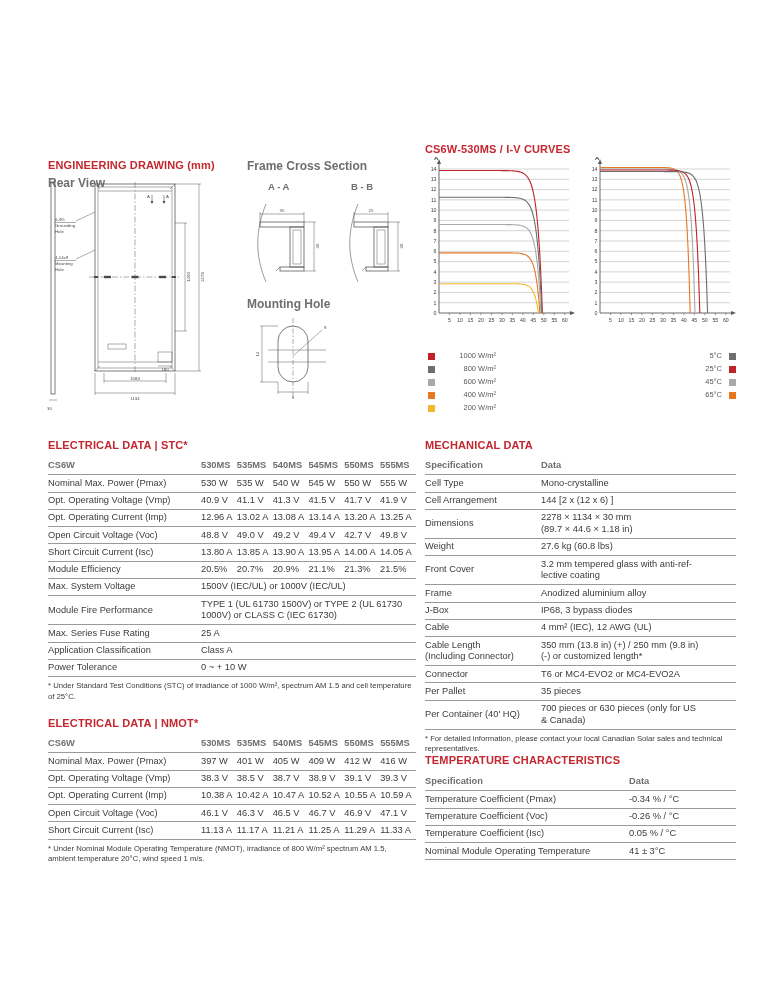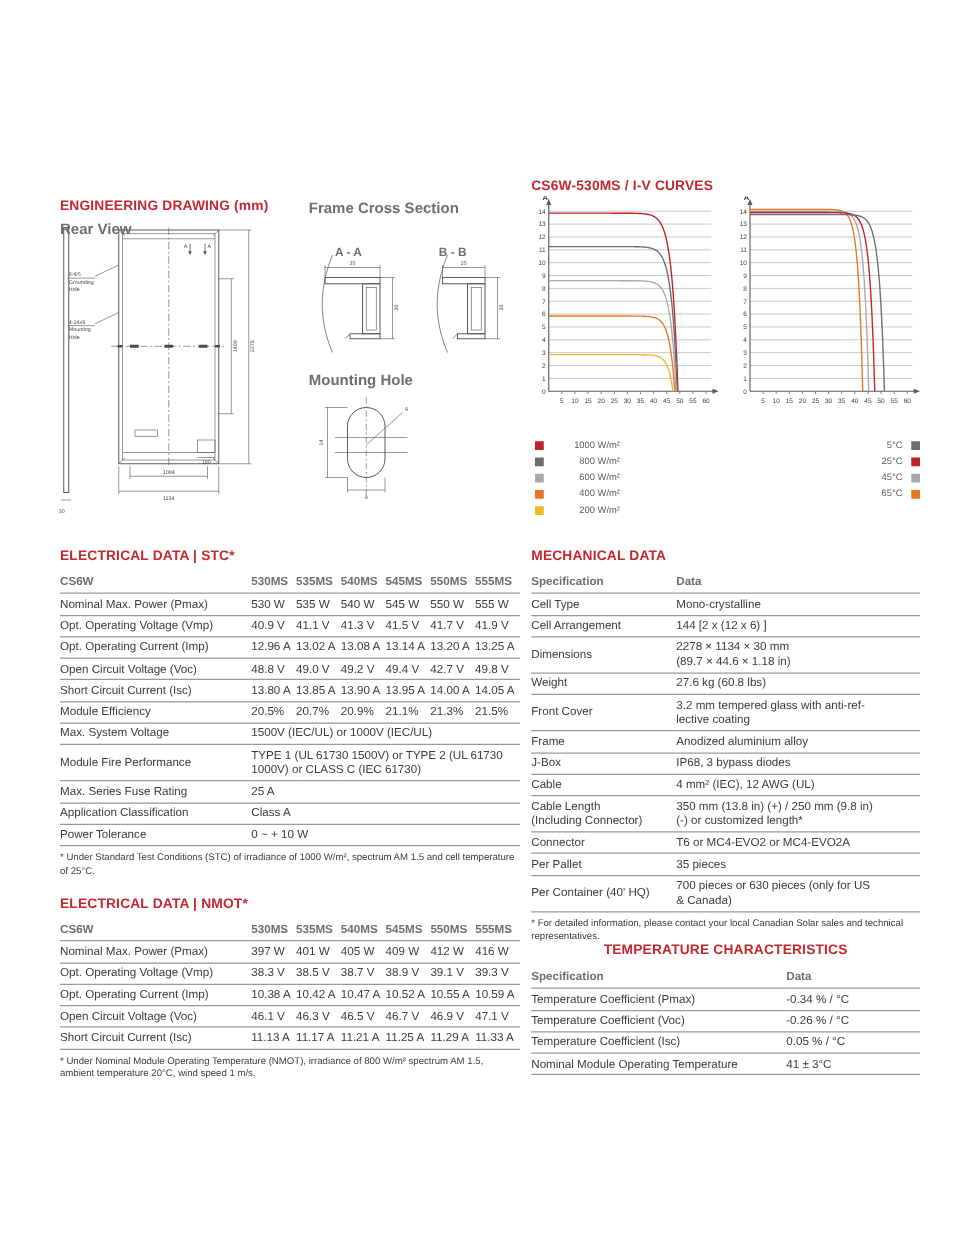--- a/index.html
+++ b/index.html
@@ -1,21 +1,21 @@
 <!DOCTYPE html>
 <html><head>
 <meta charset="utf-8">
 <style>
   html,body{margin:0;padding:0;background:#fff;}
   body{font-family:"Liberation Sans",sans-serif;}
   .page{position:relative;width:771px;height:1000px;background:#ffffff;overflow:hidden;}
   .sec{position:absolute;}
   .red-h{color:#c4272f;font-size:11px;font-weight:700;letter-spacing:.15px;margin:0;}
   .gray-h{color:#6d6e71;font-size:12px;font-weight:700;}
-  .gray-h-sm{color:#6d6e71;font-size:9.5px;font-weight:700;margin-top:16px;}
+  .gray-h-sm{color:#6d6e71;font-size:9.5px;font-weight:700;}
   .dtable{width:100%;border-collapse:collapse;font-size:9.3px;color:#3b3b3b;}
   .dtable th,.dtable td{border-bottom:1px solid #97999c;padding:2.4px 0 2.1px 0;text-align:left;vertical-align:middle;line-height:1.27;font-weight:400;}
   .dtable thead th{color:#6d6e71;font-weight:700;}
   .model .lbl{width:151px;padding-right:2px;}
   .kv-mech .lbl{width:112px;padding-right:4px;}
   .kv-temp .lbl{width:204px;}
   .footnote{font-size:7.7px;color:#3b3b3b;line-height:1.35;margin-top:4px;}
   .charts{display:flex;gap:9px;}
   svg.iv{width:152px;height:178px;display:block;}
   .legend-row{display:flex;align-items:flex-end;height:13px;font-size:7.5px;color:#58595b;}
@@ -605,21 +605,21 @@
                 <div>&amp; Canada)</div>
               </td>
             </tr>
           </tbody>
         </table>
       </div>
     <div class="footnote">* For detailed information, please contact your local Canadian Solar sales and technical representatives.</div>
   </div>
 
   <div class="sec" style="left:425px;top:754px;width:311px;">
-    <h2 class="red-h" style="margin-bottom:8px;text-align:center;">TEMPERATURE CHARACTERISTICS</h2>
+    <h2 class="red-h" style="margin-bottom:8px;">TEMPERATURE CHARACTERISTICS</h2>
     <div>
         <table class="dtable kv-temp">
           <thead>
             <tr>
               <th class="lbl">Specification</th>
               <th>Data</th>
             </tr>
           </thead>
           <tbody>
             <tr>

